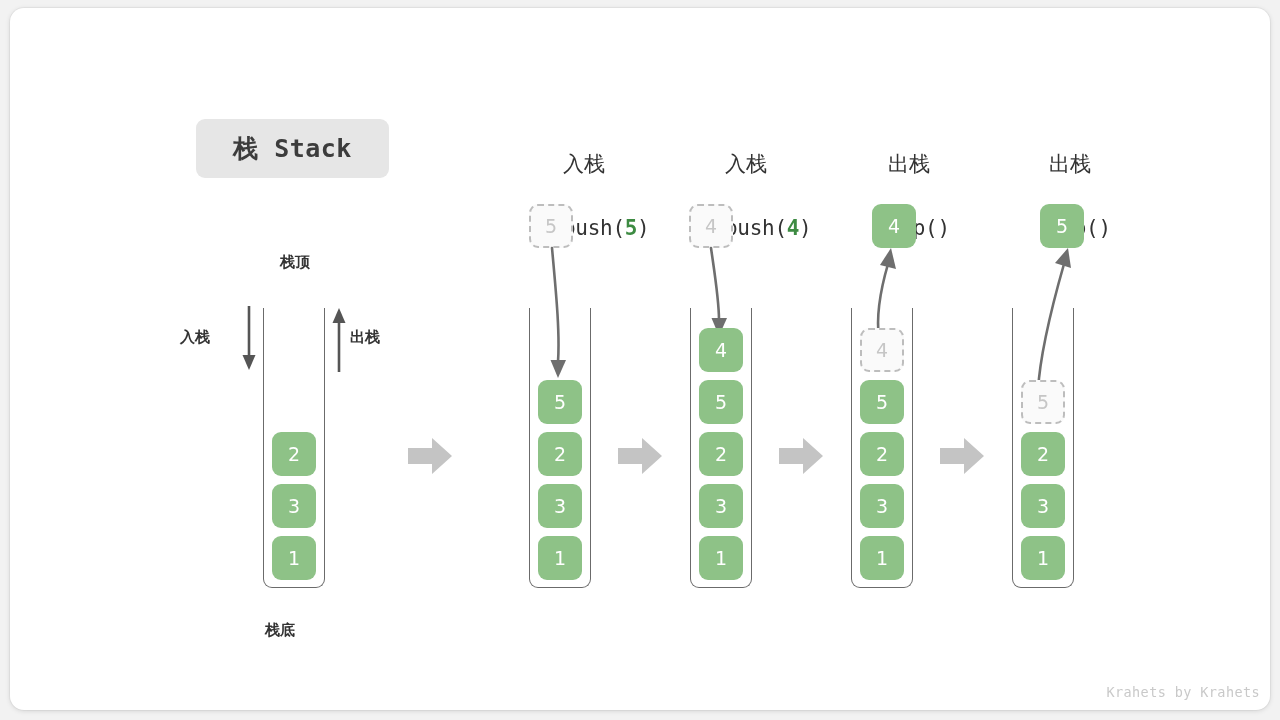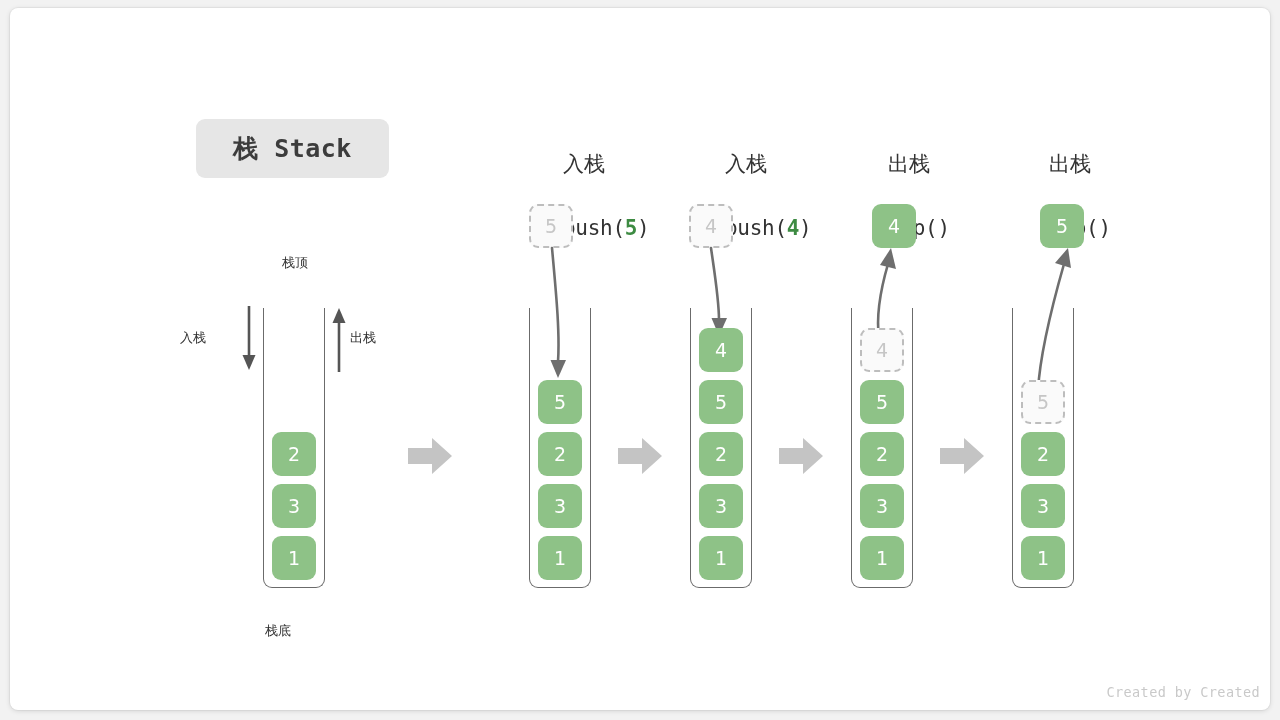--- a/index.html
+++ b/index.html
@@ -11,21 +11,21 @@
     overflow: hidden;
     font-family: "Liberation Sans", sans-serif;
   }
   #card {
     position: absolute;
     left: 10px;
     top: 8px;
     width: 1260px;
     height: 702px;
     background: #ffffff;
-    border-radius: 8px;
+    border-radius: 14px;
     box-shadow: 0 1px 5px rgba(0,0,0,0.13), 0 0 0 1px rgba(0,0,0,0.035);
     overflow: hidden;
   }
   #stage {
     position: absolute;
     left: 0; top: 0;
     width: 1280px;
     height: 720px;
   }
   .abs { position: absolute; }
@@ -98,22 +98,22 @@
     font-size: 21px;
     letter-spacing: -0.3px;
   }
   .op-label .arg {
     color: #3d8b42;
     font-weight: bold;
   }
 
   .side-label {
     font-family: "Liberation Sans", sans-serif;
-    font-size: 13px;
-    font-weight: normal;
+    font-size: 15px;
+    font-weight: bold;
     color: #333333;
     white-space: nowrap;
   }
 
   #footer-credit {
     right: 30px;
     bottom: 28px;
     font-family: "DejaVu Sans Mono", monospace;
     font-size: 13.5px;
     color: #c9c9c9;
@@ -241,16 +241,16 @@
       <polygon points="54,2 41,17 57,22" fill="#6e6e6e"></polygon>
     </svg>
     <div class="abs stack-container" style="left:1002px; top:300px; height:280px;"></div>
     <div class="abs" style="left:1011px; top:372px; width:44px;">
       <div class="cell ghost" style="margin-bottom:8px;">5</div>
       <div class="cell solid" style="margin-bottom:8px;">2</div>
       <div class="cell solid" style="margin-bottom:8px;">3</div>
       <div class="cell solid">1</div>
     </div>
 
-    <div class="abs" id="footer-credit">Created by Created</div>
+    <div class="abs" id="footer-credit">Krahets by Krahets</div>
 
   </div>
 </div>
 
 </body></html>

